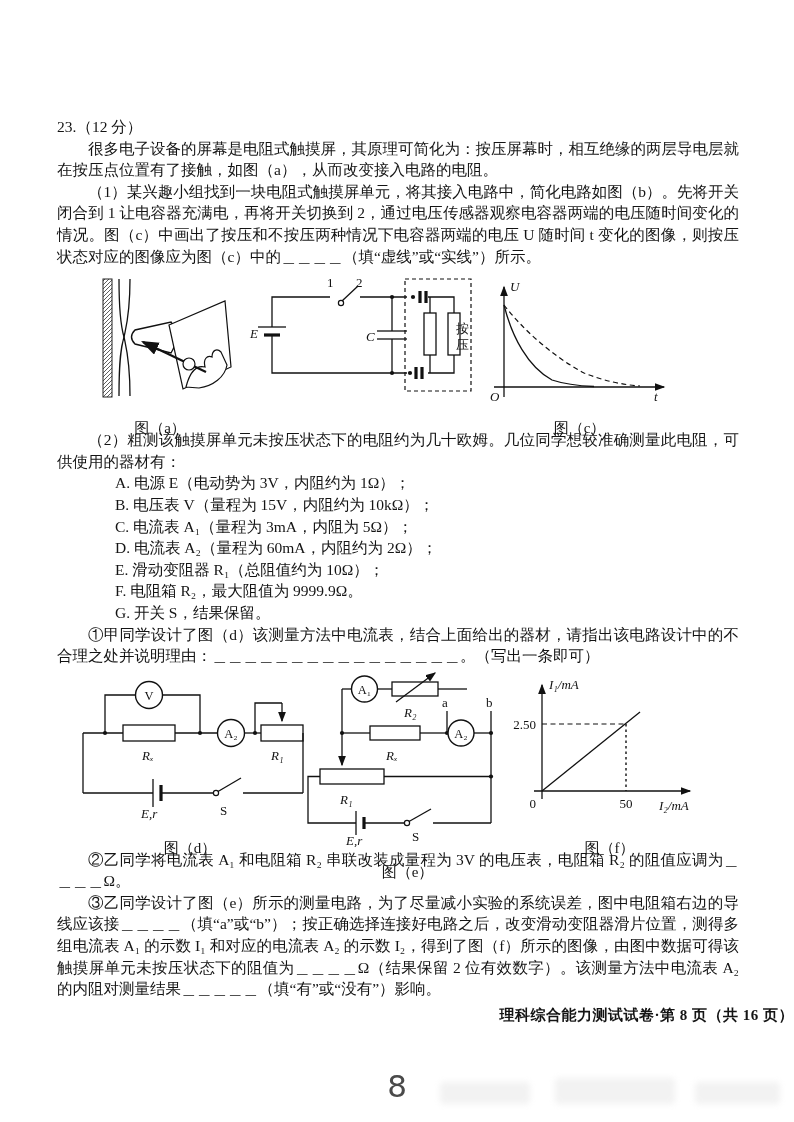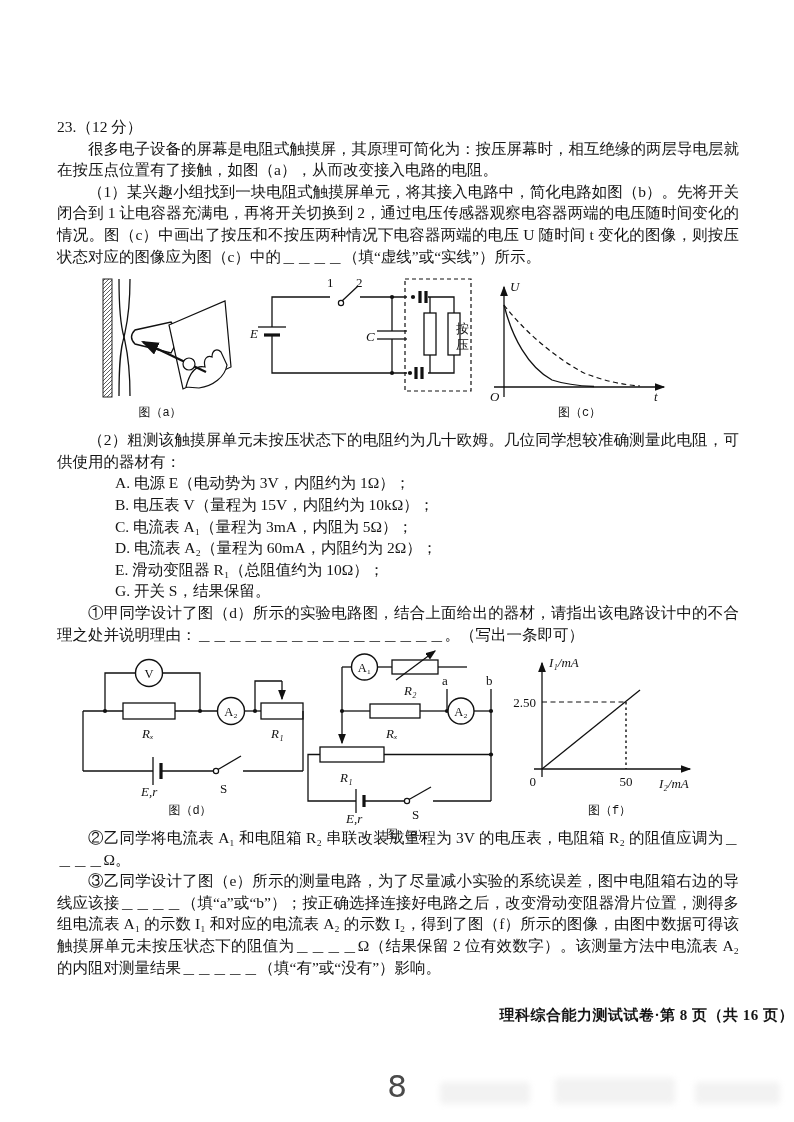--- a/index.html
+++ b/index.html
@@ -9,21 +9,21 @@
            line-height:21.6px;text-align:justify;}
   .content p{margin:0;}
   p.indent{text-indent:2em;}
   .equip{padding-left:58px;}
   .equip div{white-space:nowrap;}
   
   .fig-row{position:relative;width:100%;}
   .row-abc{height:152px;margin-top:8px;margin-bottom:2px;}
   .row-def{height:176px;margin-top:4px;margin-bottom:2px;}
   .fig{position:absolute;top:0;text-align:center;}
-  .fig-cap{font-size:12px;margin-top:1px;text-align:center;line-height:18px;font-family:Liberation Mono, monospace;}
+  .fig-cap{font-size:15px;margin-top:16px;text-align:center;line-height:18px;}
   .fig svg{display:block;}
   .fig svg text{font-family:"Liberation Serif","DejaVu Serif",serif;font-size:13px;fill:#111;}
   .fig svg text.it{font-style:italic;}
   .fig svg text.meter{font-size:12.5px;}
   .press-label{position:absolute;left:213px;top:46px;width:15px;font-size:13px;
                line-height:15.5px;word-break:break-all;text-align:center;}
   .wire{stroke:#111;stroke-width:1.3;fill:none;}
   .thick{stroke:#111;stroke-width:3.2;fill:none;}
   .box{fill:#fff;stroke:#111;stroke-width:1.3;}
   .dot{fill:#111;stroke:none;}
@@ -130,24 +130,25 @@
     </div>
 
     <p class="indent">（2）粗测该触摸屏单元未按压状态下的电阻约为几十欧姆。几位同学想较准确测量此电阻，可供使用的器材有：</p>
 
     <div class="equip">
       <div>A. 电源 E（电动势为 3V，内阻约为 1Ω）；</div>
       <div>B. 电压表 V（量程为 15V，内阻约为 10kΩ）；</div>
       <div>C. 电流表 A₁（量程为 3mA，内阻为 5Ω）；</div>
       <div>D. 电流表 A₂（量程为 60mA，内阻约为 2Ω）；</div>
       <div>E. 滑动变阻器 R₁（总阻值约为 10Ω）；</div>
+      <div>F. 电阻箱 R₂，最大阻值为 9999.9Ω。</div>
       <div>G. 开关 S，结果保留。</div>
     </div>
 
-    <p class="indent">①甲同学设计了图（d）所示的实验电路图，结合上面给出的器材，请指出该电路设计中的不合理之处并说明理由：＿＿＿＿＿＿＿＿＿＿＿＿＿＿＿＿。（写出一条即可）</p>
+    <p class="indent">①甲同学设计了图（d）该测量方法中电流表，结合上面给出的器材，请指出该电路设计中的不合理之处并说明理由：＿＿＿＿＿＿＿＿＿＿＿＿＿＿＿＿。（写出一条即可）</p>
 
     <div class="fig-row row-def">
 
       <div class="fig" style="left:8px;width:250px;">
         <svg width="250" height="152" viewBox="0 0 250 152">
           <defs>
             <marker id="ar-d" markerWidth="9" markerHeight="8" refX="7" refY="3" orient="auto">
               <path d="M0,0 L8,3 L0,6 Z" fill="#111"></path>
             </marker>
           </defs>

